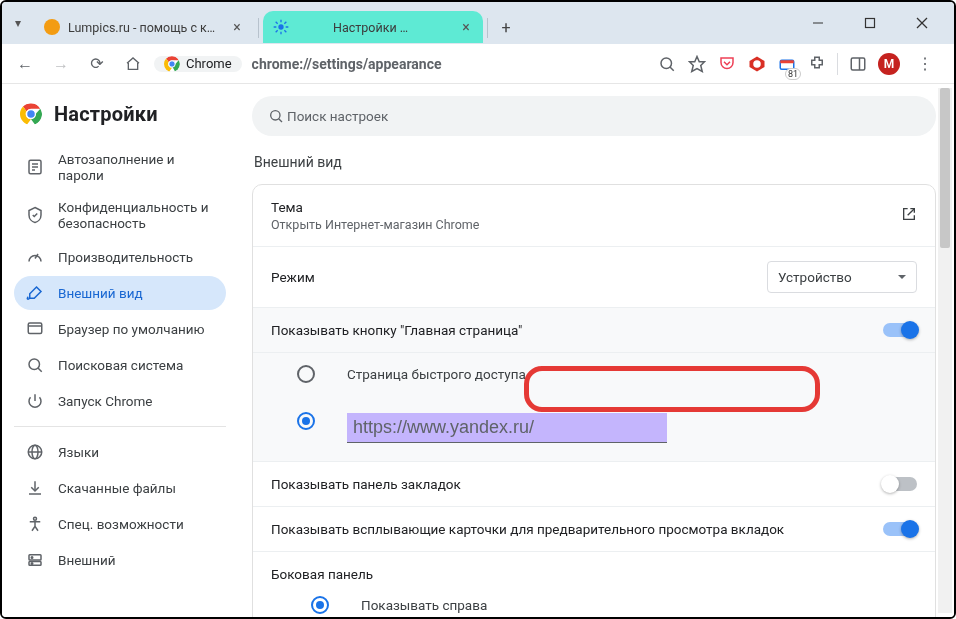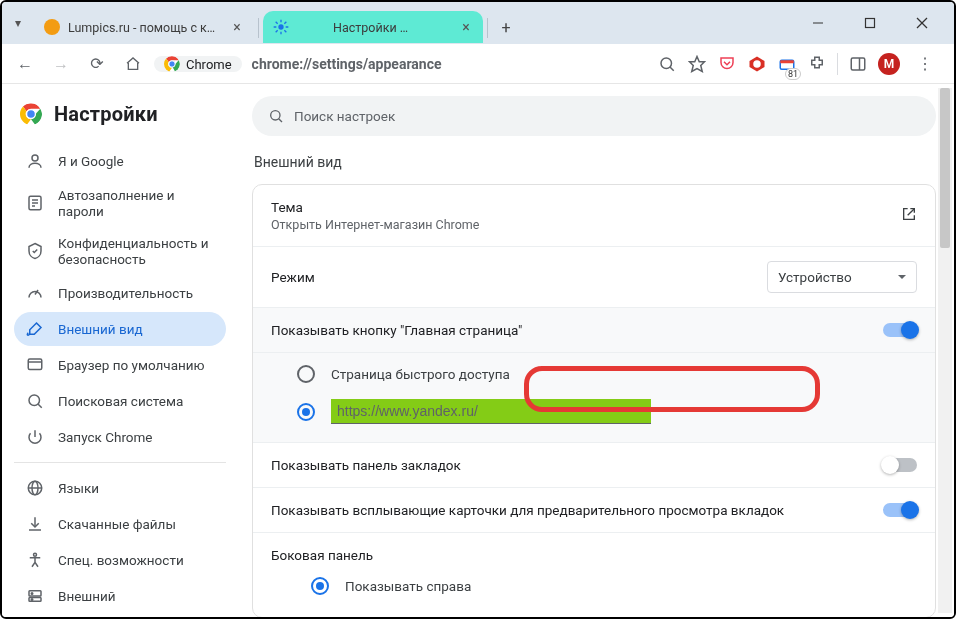--- a/index.html
+++ b/index.html
@@ -65,21 +65,21 @@
     background:#fff;
     border-bottom: 1px solid #e6e6e6;
   }
   .tbtn {
     width: 30px; height: 30px;
     display:flex;align-items:center;justify-content:center;
     color:#5f6368; font-size:16px;
     border-radius:50%;
   }
   .chrome-chip {
-    display:flex; align-items:flex-end; gap:6px;
+    display:flex; align-items:center; gap:6px;
     background:#f1f3f4; border-radius:14px;
     height:16px; padding:0 10px; font-size:13px; color:#202124;
   }
   .chrome-chip .chrome-logo { width:16px;height:16px;border-radius:50%; }
   .omnibox {
     flex:1; display:flex; align-items:center;
     font-size:14px; color:#5f6368;
     padding-left:4px;
     font-weight:bold;
   }
@@ -118,21 +118,21 @@
   .navitem.active .nav-icon { color:#1967d2; }
   .navitem .nav-label { line-height:1.2; }
   .nav-sep { height:1px; background:#e4e4e4; margin:8px 0; }
 
   .main {
     flex:1; position:relative; overflow:hidden;
     padding: 12px 18px 0 18px;
   }
   .searchbar {
     height:40px; border-radius:20px; background:#f1f3f4;
-    display:flex; align-items:center; gap:10px;
+    display:flex; align-items:center; gap:3px;
     padding:0 16px; color:#5f6368; font-size:13.5px;
     margin-bottom: 18px;
   }
   .section-label { font-size:14px; color:#3c4043; margin: 10px 0 14px 2px; }
   .card {
     border:1px solid #e0e0e0; border-radius:10px;
     background:#fff;
     margin-bottom: 8px;
   }
   .row {
@@ -163,37 +163,38 @@
   }
   .toggle::after{
     content:"";position:absolute;width:18px;height:18px;border-radius:50%;
     top:-2px;background:#fff;box-shadow:0 1px 3px rgba(0,0,0,.3);
   }
   .toggle.on{background:#9ac2f9;} .toggle.on::after{right:-2px;background:#1a73e8;}
   .toggle.off{background:#bdc1c6;} .toggle.off::after{left:-2px;background:#fff;}
 
   .radiogroup { padding: 4px 18px 10px 44px; border-bottom:1px solid #eceff1; }
   .radio-row {
-    display:flex; align-items:center; gap:16px;
+    display:flex; align-items:center; gap:32px;
     padding:8px 0;
     font-size:13.5px; color:#3c4043;
   }
   .radio {
     width:18px;height:18px;border:2px solid #5f6368;border-radius:50%;
     flex:0 0 18px;position:relative;
   }
   .radio.checked { border-color:#1a73e8; }
   .radio.checked::after{
     content:"";position:absolute;inset:3px;border-radius:50%;background:#1a73e8;
   }
   .url-input {
     flex:1; max-width:320px;
     border:none;border-bottom:1px solid #5f6368;
-    font-size:14px;color:#5f6368;background:#84cc16;
+    font-size:18px;color:#5f6368;background:#c4b5fd;
     padding:4px 6px;
+    margin-top:14px;
   }
 
   .callout {
     position:absolute;
     border:5px solid #e53935; border-radius:18px;
     pointer-events:none;
   }
 
   .scrollbar {
     position:absolute; right:2px; top:86px; bottom:4px; width:14px;
@@ -348,29 +349,20 @@
         <circle cx="50" cy="50" r="48" fill="#fff"></circle>
         <path class="r" d="M50 2a48 48 0 0 1 42 24H50a24 24 0 0 0-21 12L13 15A48 48 0 0 1 50 2z"></path>
         <path class="g" d="M68 98A48 48 0 0 0 92 26L71 50a24 24 0 0 1-21 24z"></path>
         <path class="y" d="M13 15l16 23A24 24 0 0 0 50 74l-18 24A48 48 0 0 1 13 15z"></path>
         <circle class="c1" cx="50" cy="50" r="20"></circle>
           <circle cx="50" cy="50" r="20" fill="none" stroke="#fff" stroke-width="6"></circle>
       </svg>
       <span class="brand-title">Настройки</span>
     </div>
     <div id="nav-container">
-        <div class="navitem">
-          <span class="nav-icon">
-            <svg viewBox="0 0 24 24" width="18" height="18" fill="none" stroke="currentColor" stroke-width="2">
-              <circle cx="12" cy="8" r="4"></circle>
-              <path d="M4 21c0-4 4-6 8-6s8 2 8 6"></path>
-            </svg>
-          </span>
-          <span class="nav-label">Я и Google</span>
-        </div>
         <div class="navitem twoline">
           <span class="nav-icon">
             <svg viewBox="0 0 24 24" width="18" height="18" fill="none" stroke="currentColor" stroke-width="2">
               <rect x="4" y="3" width="16" height="18" rx="2"></rect>
               <line x1="8" y1="8" x2="16" y2="8"></line>
               <line x1="8" y1="12" x2="16" y2="12"></line>
               <line x1="8" y1="16" x2="12" y2="16"></line>
             </svg>
           </span>
           <span class="nav-label">Автозаполнение и пароли</span>

